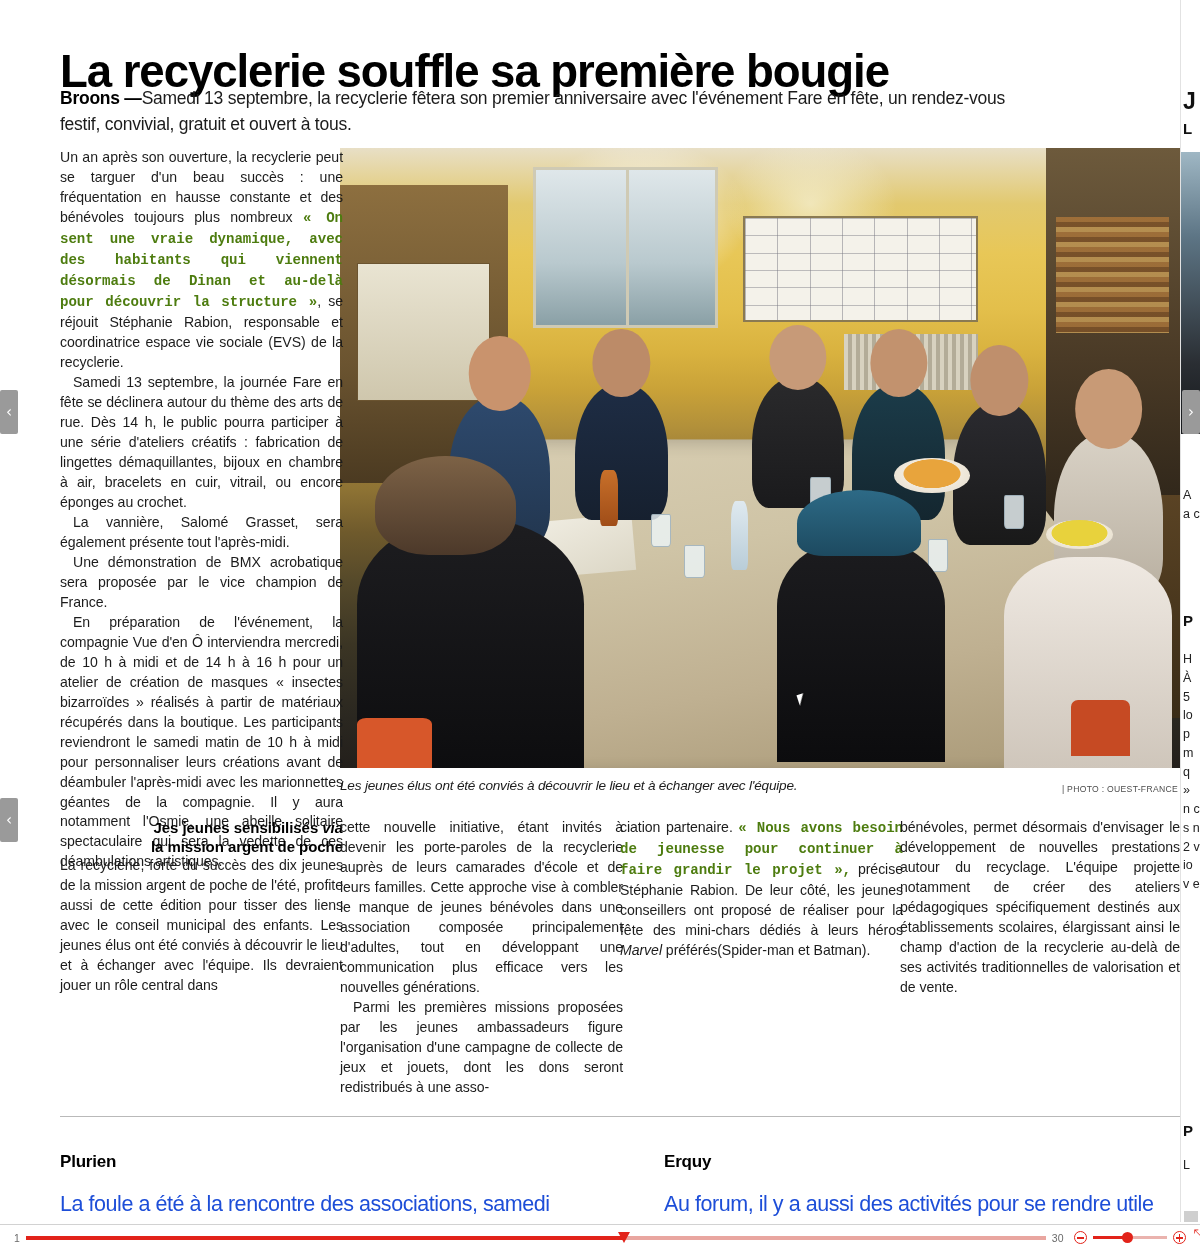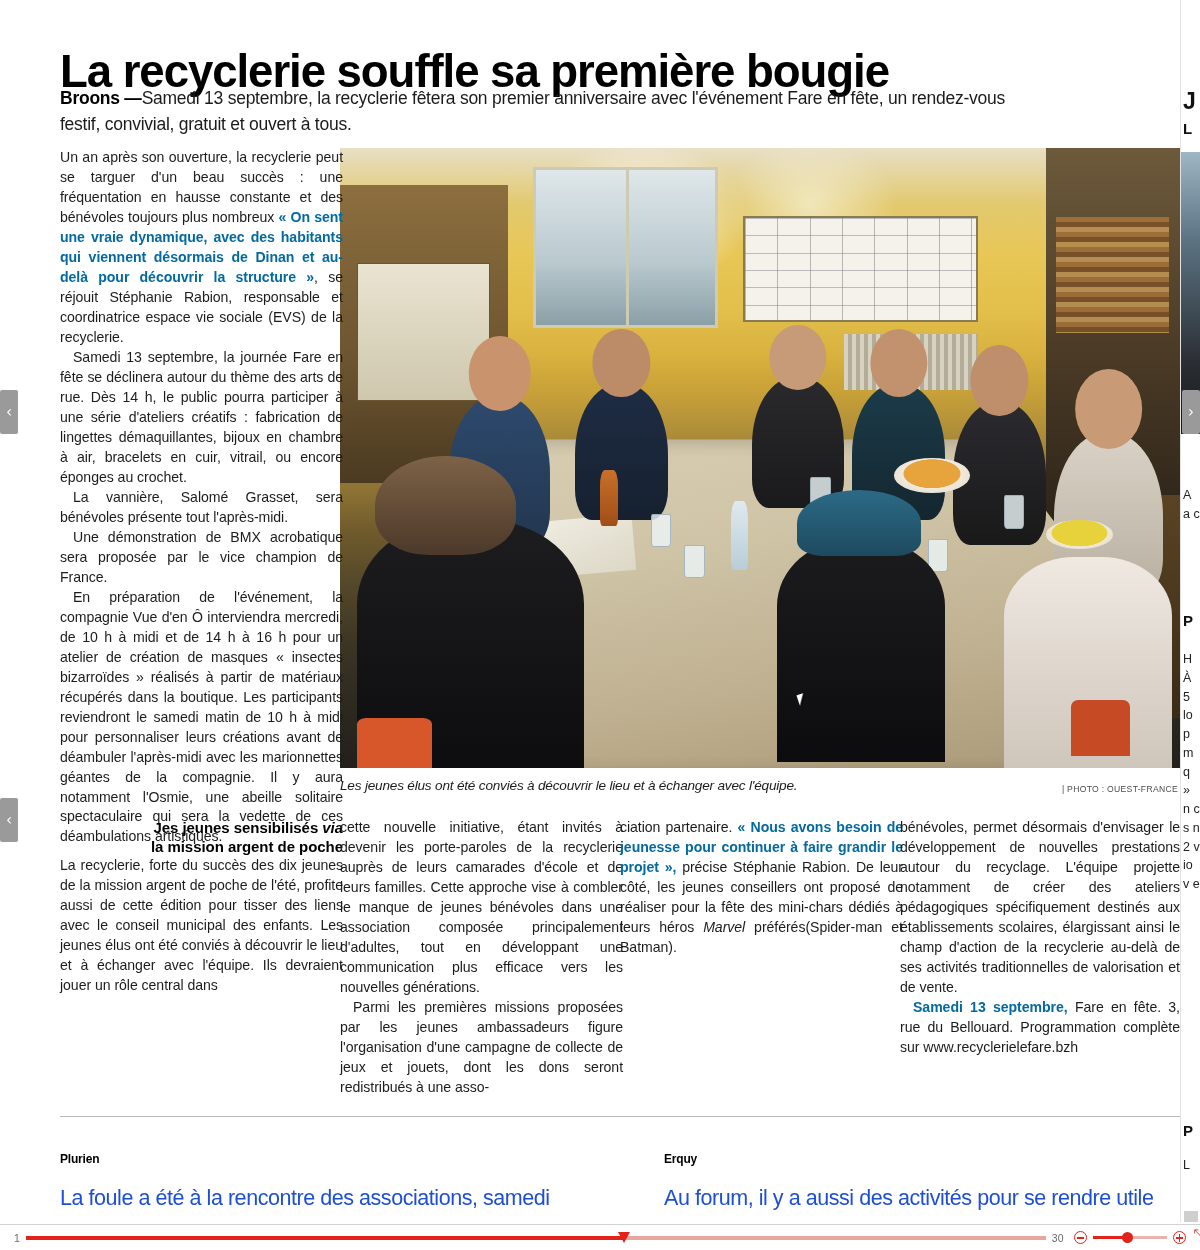--- a/index.html
+++ b/index.html
@@ -70,21 +70,21 @@
     position: absolute;
     font-size: 14.1px;
     line-height: 1.418;
     text-align: justify;
     color: #1c1c1c;
     letter-spacing: -0.05px;
     hyphens: manual;
   }
   .col p { margin: 0; text-indent: 13px; }
   .col p.noind { text-indent: 0; }
-  .col b { font-weight: 700; color: #0369a1; }
+  .col b { font-weight: 700; color: #4d7c0f; font-family: Liberation Mono, monospace; }
   .col i { font-style: italic; }
 
   .col-1-top { left: 40px; top: 148px; width: 283px; }
   .col-1-bot { left: 40px; top: 818px; width: 283px; }
   .col-2-bot { left: 320px; top: 818px; width: 283px; }
   .col-3-bot { left: 600px; top: 818px; width: 283px; }
   .col-4-bot { left: 880px; top: 818px; width: 280px; }
 
   .subhead {
     text-align: right;
@@ -264,21 +264,21 @@
 
   
   .rule {
     position: absolute;
     left: 40px; width: 1120px; height: 1px;
     background: #b9b9b9;
   }
   .rule-top { top: 1116px; }
   .teaser { position: absolute; }
   .teaser .loc {
-    font-size: 12px; font-weight: 700; color: #000; letter-spacing: -.2px;
+    font-size: 17px; font-weight: 700; color: #000; letter-spacing: -.2px;
     margin-bottom: 20px;
   }
   .teaser .tz {
     font-size: 21.5px; color: #1d4ed8; letter-spacing: -.45px; line-height: 1.2;
   }
   .teaser-1 { left: 40px; top: 1152px; width: 560px; }
   .teaser-2 { left: 600px; top: 1152px; width: 560px; margin-left: 44px; }
 
   
   .sliver {
@@ -403,21 +403,21 @@
     </div>
 
     <div class="caption">Les jeunes élus ont été conviés à découvrir le lieu et à échanger avec l'équipe.</div>
     <div class="credit">| Photo : Ouest-France</div>
 
     <div class="col col-1-top">
       <p class="noind">
         <span>Un an après son ouverture, la recyclerie peut se targuer d'un beau succès : une fréquentation en hausse constante et des bénévoles toujours plus nombreux </span><b>« On sent une vraie dynamique, avec des habitants qui viennent désormais de Dinan et au-delà pour découvrir la structure »</b><span>, se réjouit Stéphanie Rabion, responsable et coordinatrice espace vie sociale (EVS) de la recyclerie.</span>
       </p>
       <p>Samedi 13 septembre, la journée Fare en fête se déclinera autour du thème des arts de rue. Dès 14 h, le public pourra participer à une série d'ateliers créatifs : fabrication de lingettes démaquillantes, bijoux en chambre à air, bracelets en cuir, vitrail, ou encore éponges au crochet.</p>
-      <p>La vannière, Salomé Grasset, sera bénévoles présente tout l'après-midi.</p>
+      <p>La vannière, Salomé Grasset, sera également présente tout l'après-midi.</p>
       <p>Une démonstration de BMX acrobatique sera proposée par le vice champion de France.</p>
       <p>En préparation de l'événement, la compagnie Vue d'en Ô interviendra mercredi, de 10 h à midi et de 14 h à 16 h pour un atelier de création de masques « insectes bizarroïdes » réalisés à partir de matériaux récupérés dans la boutique. Les participants reviendront le samedi matin de 10 h à midi pour personnaliser leurs créations avant de déambuler l'après-midi avec les marionnettes géantes de la compagnie. Il y aura notamment l'Osmie, une abeille solitaire spectaculaire qui sera la vedette de ces déambulations artistiques.</p>
     </div>
 
     <div class="col col-1-bot">
       <p class="subhead">
         <span>Jes jeunes sensibilisés </span><i>via</i><br>
         <span>la mission argent de poche</span>
       </p>
       <p class="noind">La recyclerie, forte du succès des dix jeunes de la mission argent de poche de l'été, profite aussi de cette édition pour tisser des liens avec le conseil municipal des enfants. Les jeunes élus ont été conviés à découvrir le lieu et à échanger avec l'équipe. Ils devraient jouer un rôle central dans</p>
@@ -429,23 +429,20 @@
     </div>
 
     <div class="col col-3-bot">
       <p class="noind">
         <span>ciation partenaire. </span><b>« Nous avons besoin de jeunesse pour continuer à faire grandir le projet »,</b><span> précise Stéphanie Rabion. De leur côté, les jeunes conseillers ont proposé de réaliser pour la fête des mini-chars dédiés à leurs héros </span><i>Marvel</i><span> préférés(Spider-man et Batman).</span>
       </p>
     </div>
 
     <div class="col col-4-bot">
       <p class="noind">bénévoles, permet désormais d'envisager le développement de nouvelles prestations autour du recyclage. L'équipe projette notamment de créer des ateliers pédagogiques spécifiquement destinés aux établissements scolaires, élargissant ainsi le champ d'action de la recyclerie au-delà de ses activités traditionnelles de valorisation et de vente.</p>
-      <p class="practical">
-        <b>Samedi 13 septembre,</b><span> Fare en fête. 3, rue du Bellouard. Programmation complète sur www.recyclerielefare.bzh</span>
-      </p>
     </div>
 
     <div class="rule rule-top"></div>
 
     <div class="teaser teaser-1">
       <div class="loc">Plurien</div>
       <div class="tz">La foule a été à la rencontre des associations, samedi</div>
     </div>
     <div class="teaser teaser-2">
       <div class="loc">Erquy</div>

